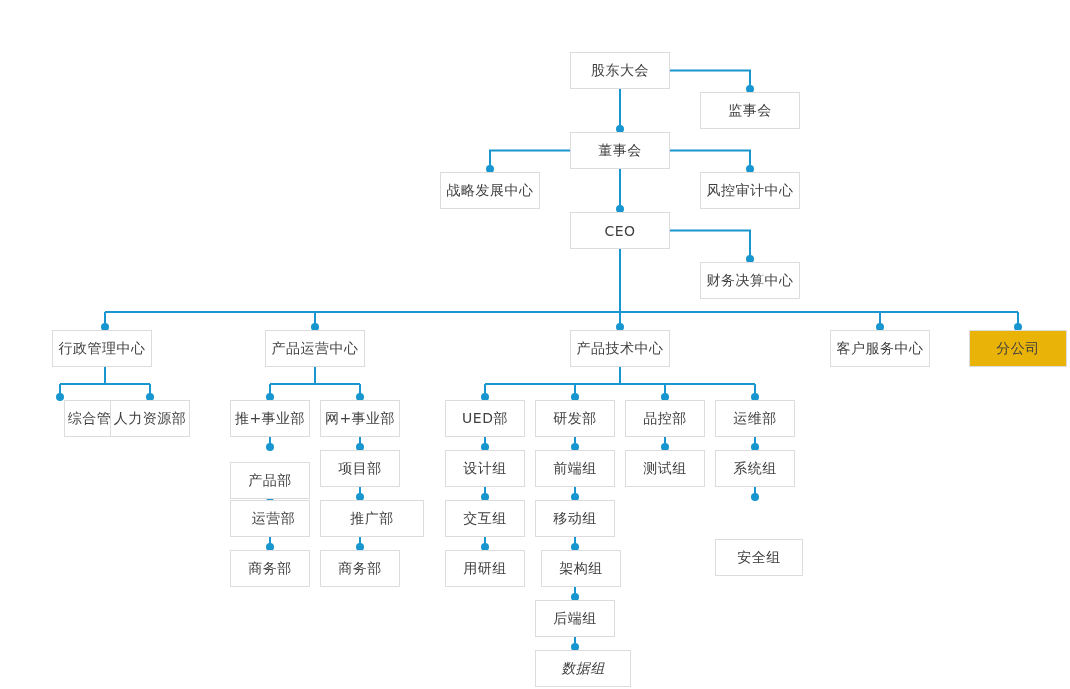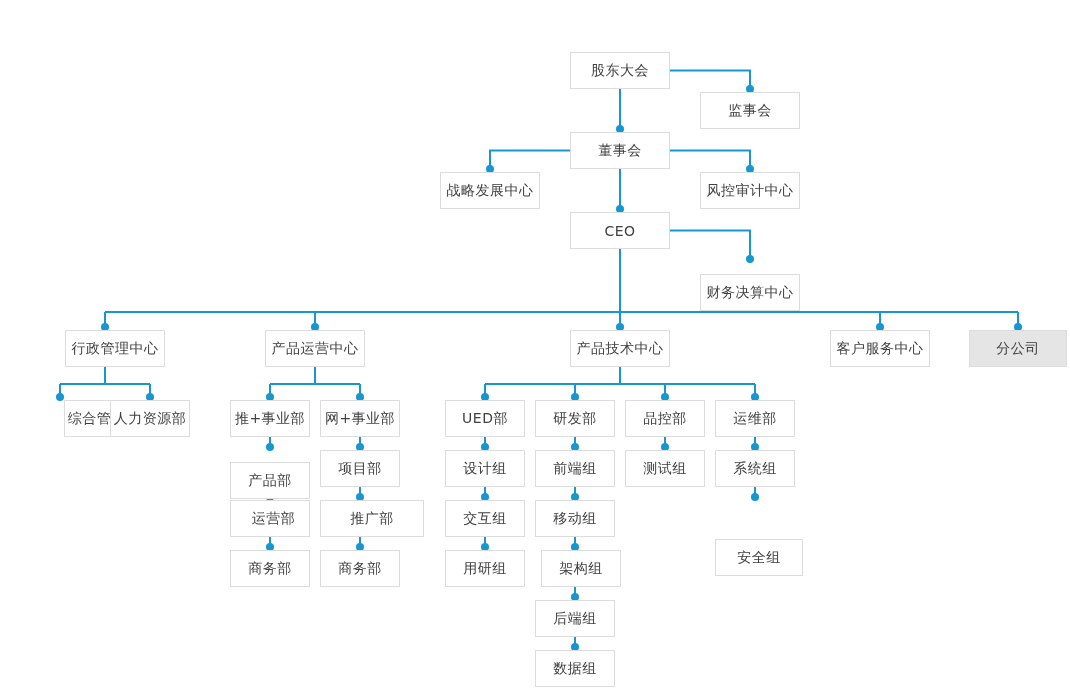--- a/index.html
+++ b/index.html
@@ -117,26 +117,26 @@
       <path d="M755 487 V500" fill="none" stroke="#1796cf" stroke-width="2"></path>
       <circle cx="755" cy="497" r="4" fill="#1796cf"></circle>
     </svg>
 
 <div class="node" style="left: 570px; top: 52px; width: 100px; height: 37px; background: rgb(255, 255, 255); border-color: rgb(220, 220, 220); color: rgb(64, 64, 64);">股东大会</div>
     <div class="node" style="left: 700px; top: 92px; width: 100px; height: 37px; background: rgb(255, 255, 255); border-color: rgb(220, 220, 220); color: rgb(64, 64, 64);">监事会</div>
     <div class="node" style="left: 570px; top: 132px; width: 100px; height: 37px; background: rgb(255, 255, 255); border-color: rgb(220, 220, 220); color: rgb(64, 64, 64);">董事会</div>
     <div class="node" style="left: 440px; top: 172px; width: 100px; height: 37px; background: rgb(255, 255, 255); border-color: rgb(220, 220, 220); color: rgb(64, 64, 64);">战略发展中心</div>
     <div class="node" style="left: 700px; top: 172px; width: 100px; height: 37px; background: rgb(255, 255, 255); border-color: rgb(220, 220, 220); color: rgb(64, 64, 64);">风控审计中心</div>
     <div class="node" style="left: 570px; top: 212px; width: 100px; height: 37px; background: rgb(255, 255, 255); border-color: rgb(220, 220, 220); color: rgb(64, 64, 64);">CEO</div>
-    <div class="node" style="left: 700px; top: 262px; width: 100px; height: 37px; background: rgb(255, 255, 255); border-color: rgb(220, 220, 220); color: rgb(64, 64, 64); margin-top: 12px;">财务决算中心</div>
-    <div class="node" style="left: 65px; top: 330px; width: 100px; height: 37px; background: rgb(255, 255, 255); border-color: rgb(220, 220, 220); color: rgb(64, 64, 64);">行政管理中心</div>
+    <div class="node" style="left: 700px; top: 262px; width: 100px; height: 37px; background: rgb(255, 255, 255); border-color: rgb(220, 220, 220); color: rgb(64, 64, 64);">财务决算中心</div>
+    <div class="node" style="left: 52px; top: 330px; width: 100px; height: 37px; background: rgb(255, 255, 255); border-color: rgb(220, 220, 220); color: rgb(64, 64, 64);">行政管理中心</div>
     <div class="node" style="left: 265px; top: 330px; width: 100px; height: 37px; background: rgb(255, 255, 255); border-color: rgb(220, 220, 220); color: rgb(64, 64, 64);">产品运营中心</div>
     <div class="node" style="left: 570px; top: 330px; width: 100px; height: 37px; background: rgb(255, 255, 255); border-color: rgb(220, 220, 220); color: rgb(64, 64, 64);">产品技术中心</div>
     <div class="node" style="left: 830px; top: 330px; width: 100px; height: 37px; background: rgb(255, 255, 255); border-color: rgb(220, 220, 220); color: rgb(64, 64, 64);">客户服务中心</div>
-    <div class="node" style="left: 969px; top: 330px; width: 98px; height: 37px; background: #e5e5e5; border-color: rgb(220, 220, 220); color: rgb(64, 64, 64);">分公司</div>
+    <div class="node" style="left: 969px; top: 330px; width: 98px; height: 37px; background: #eab308; border-color: rgb(220, 220, 220); color: rgb(64, 64, 64);">分公司</div>
     <div class="node" style="left: 20px; top: 400px; width: 80px; height: 37px; background: rgb(255, 255, 255); border-color: rgb(220, 220, 220); color: rgb(64, 64, 64); margin-left: 44px;">综合管理部</div>
     <div class="node" style="left: 110px; top: 400px; width: 80px; height: 37px; background: rgb(255, 255, 255); border-color: rgb(220, 220, 220); color: rgb(64, 64, 64);">人力资源部</div>
     <div class="node" style="left: 230px; top: 400px; width: 80px; height: 37px; background: rgb(255, 255, 255); border-color: rgb(220, 220, 220); color: rgb(64, 64, 64);">推+事业部</div>
     <div class="node" style="left: 320px; top: 400px; width: 80px; height: 37px; background: rgb(255, 255, 255); border-color: rgb(220, 220, 220); color: rgb(64, 64, 64);">网+事业部</div>
     <div class="node" style="left: 230px; top: 450px; width: 80px; height: 37px; background: rgb(255, 255, 255); border-color: rgb(220, 220, 220); color: rgb(64, 64, 64); margin-top: 12px;">产品部</div>
     <div class="node" style="left: 230px; top: 500px; width: 80px; height: 37px; background: rgb(255, 255, 255); border-color: rgb(220, 220, 220); color: rgb(64, 64, 64); padding-left: 7px;">运营部</div>
     <div class="node" style="left: 230px; top: 550px; width: 80px; height: 37px; background: rgb(255, 255, 255); border-color: rgb(220, 220, 220); color: rgb(64, 64, 64);">商务部</div>
     <div class="node" style="left: 320px; top: 450px; width: 80px; height: 37px; background: rgb(255, 255, 255); border-color: rgb(220, 220, 220); color: rgb(64, 64, 64);">项目部</div>
     <div class="node" style="left: 320px; top: 500px; width: 104px; height: 37px; background: rgb(255, 255, 255); border-color: rgb(220, 220, 220); color: rgb(64, 64, 64);">推广部</div>
     <div class="node" style="left: 320px; top: 550px; width: 80px; height: 37px; background: rgb(255, 255, 255); border-color: rgb(220, 220, 220); color: rgb(64, 64, 64);">商务部</div>
@@ -144,17 +144,17 @@
     <div class="node" style="left: 535px; top: 400px; width: 80px; height: 37px; background: rgb(255, 255, 255); border-color: rgb(220, 220, 220); color: rgb(64, 64, 64);">研发部</div>
     <div class="node" style="left: 625px; top: 400px; width: 80px; height: 37px; background: rgb(255, 255, 255); border-color: rgb(220, 220, 220); color: rgb(64, 64, 64);">品控部</div>
     <div class="node" style="left: 715px; top: 400px; width: 80px; height: 37px; background: rgb(255, 255, 255); border-color: rgb(220, 220, 220); color: rgb(64, 64, 64);">运维部</div>
     <div class="node" style="left: 445px; top: 450px; width: 80px; height: 37px; background: rgb(255, 255, 255); border-color: rgb(220, 220, 220); color: rgb(64, 64, 64);">设计组</div>
     <div class="node" style="left: 445px; top: 500px; width: 80px; height: 37px; background: rgb(255, 255, 255); border-color: rgb(220, 220, 220); color: rgb(64, 64, 64);">交互组</div>
     <div class="node" style="left: 445px; top: 550px; width: 80px; height: 37px; background: rgb(255, 255, 255); border-color: rgb(220, 220, 220); color: rgb(64, 64, 64);">用研组</div>
     <div class="node" style="left: 535px; top: 450px; width: 80px; height: 37px; background: rgb(255, 255, 255); border-color: rgb(220, 220, 220); color: rgb(64, 64, 64);">前端组</div>
     <div class="node" style="left: 535px; top: 500px; width: 80px; height: 37px; background: rgb(255, 255, 255); border-color: rgb(220, 220, 220); color: rgb(64, 64, 64);">移动组</div>
     <div class="node" style="left: 541px; top: 550px; width: 80px; height: 37px; background: rgb(255, 255, 255); border-color: rgb(220, 220, 220); color: rgb(64, 64, 64);">架构组</div>
     <div class="node" style="left: 535px; top: 600px; width: 80px; height: 37px; background: rgb(255, 255, 255); border-color: rgb(220, 220, 220); color: rgb(64, 64, 64);">后端组</div>
-    <div class="node" style="left: 535px; top: 650px; width: 80px; height: 37px; background: rgb(255, 255, 255); border-color: rgb(220, 220, 220); color: rgb(64, 64, 64);">数据组</div>
+    <div class="node" style="left: 535px; top: 650px; width: 96px; height: 37px; background: rgb(255, 255, 255); border-color: rgb(220, 220, 220); color: rgb(64, 64, 64); font-style: italic;">数据组</div>
     <div class="node" style="left: 625px; top: 450px; width: 80px; height: 37px; background: rgb(255, 255, 255); border-color: rgb(220, 220, 220); color: rgb(64, 64, 64);">测试组</div>
     <div class="node" style="left: 715px; top: 450px; width: 80px; height: 37px; background: rgb(255, 255, 255); border-color: rgb(220, 220, 220); color: rgb(64, 64, 64);">系统组</div>
     <div class="node" style="left: 715px; top: 500px; width: 88px; height: 37px; background: rgb(255, 255, 255); border-color: rgb(220, 220, 220); color: rgb(64, 64, 64); margin-top: 39px;">安全组</div>
   </div>
 
 </body></html>

